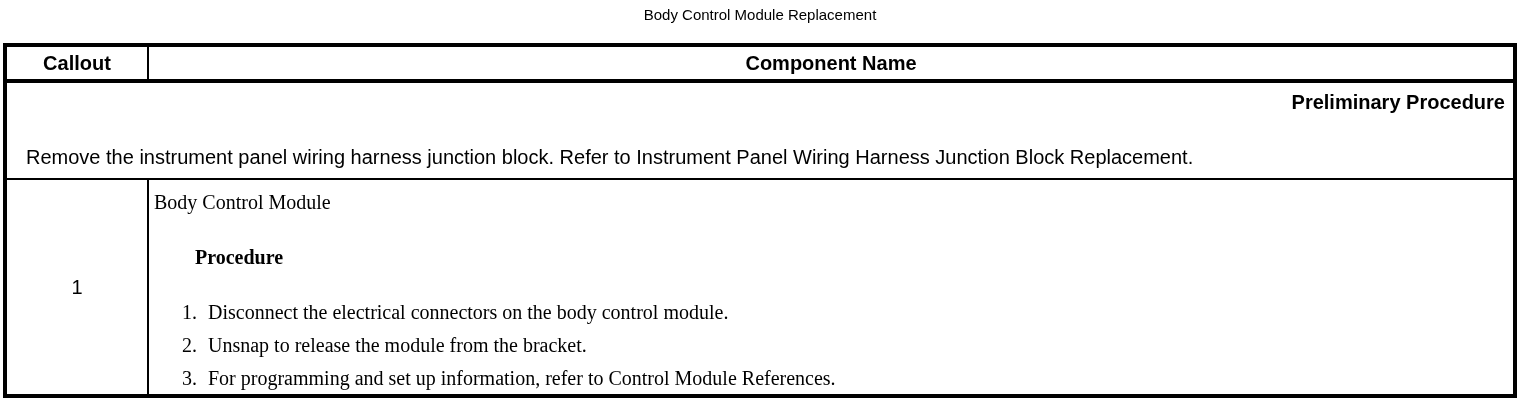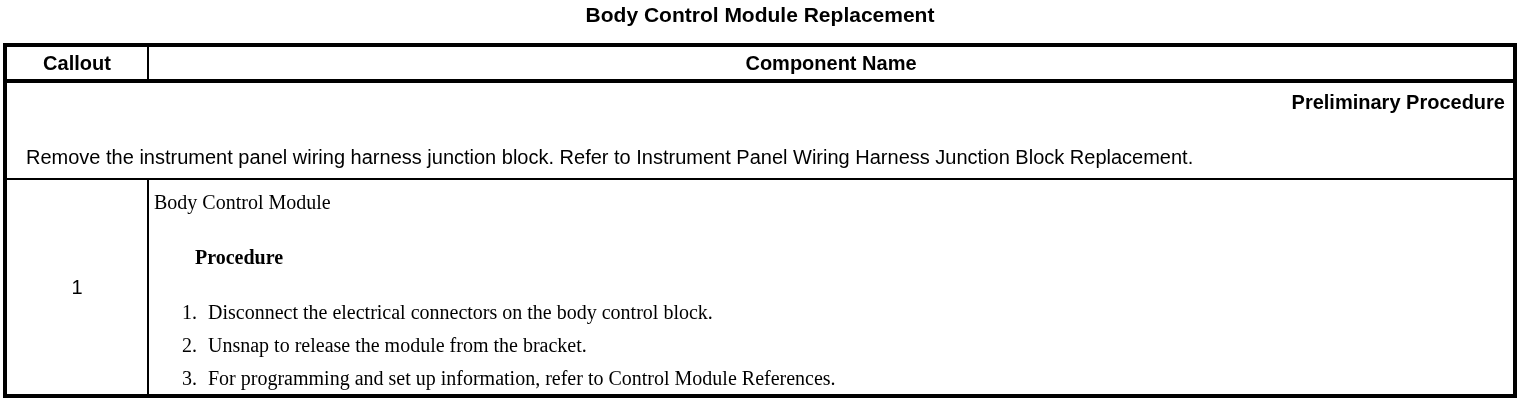--- a/index.html
+++ b/index.html
@@ -13,22 +13,22 @@
     overflow: hidden;
     font-family: "Liberation Sans", sans-serif;
     font-size: 20px;
     line-height: 24px;
     color: #000000;
   }
   .page-title {
     margin: 0;
     padding-top: 3px;
     text-align: center;
-    font-weight: bold;
-    font-size: 21px;
+    font-weight: normal;
+    font-size: 15px;
   }
   .doc-table {
     margin: 16px 3px 0 3px;
     border: 4px solid #000000;
   }
   .header-row {
     display: flex;
     align-items: flex-start;
     border-bottom: 4px solid #000000;
   }
@@ -125,21 +125,21 @@
     </div>
 
     <div class="data-row">
       <div class="row-callout">1</div>
       <div class="row-content">
         <p class="component-title">Body Control Module</p>
         <p class="procedure-heading">Procedure</p>
         <ol class="steps">
           <li class="step">
             <span class="step-num">1.</span>
-            <span class="step-text">Disconnect the electrical connectors on the body control block.</span>
+            <span class="step-text">Disconnect the electrical connectors on the body control module.</span>
           </li>
           <li class="step">
             <span class="step-num">2.</span>
             <span class="step-text">Unsnap to release the module from the bracket.</span>
           </li>
           <li class="step">
             <span class="step-num">3.</span>
             <span class="step-text">For programming and set up information, refer to Control Module References.</span>
           </li>
         </ol>

